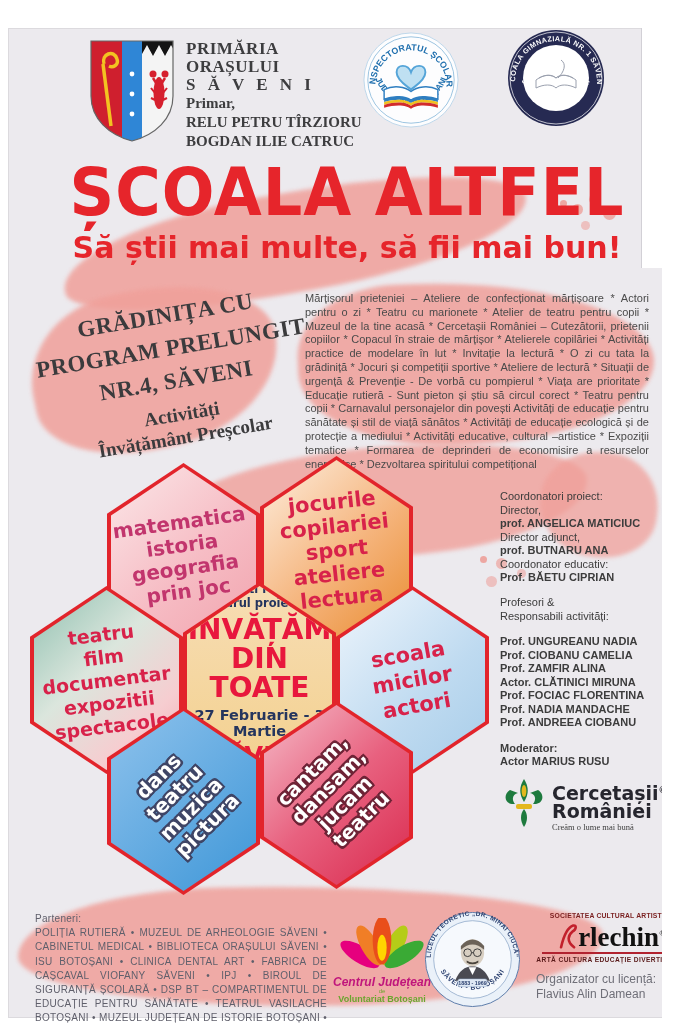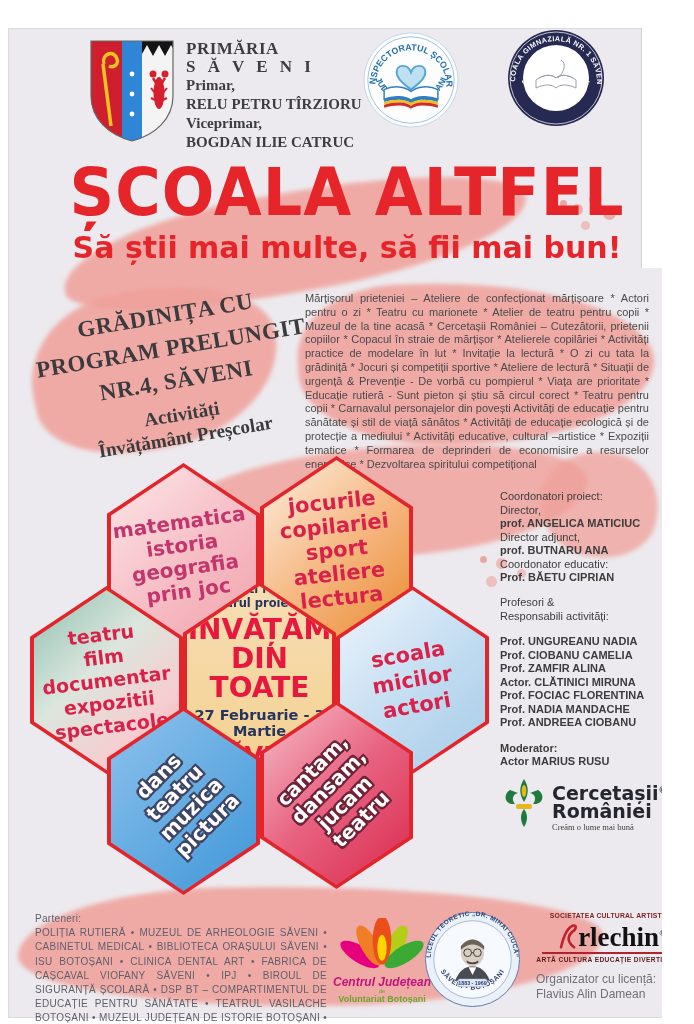--- a/index.html
+++ b/index.html
@@ -121,24 +121,24 @@
         <circle cx="44" cy="56" r="2.4" fill="#fff"></circle>
         <circle cx="44" cy="76" r="2.4" fill="#fff"></circle>
       <path d="M16,26 c-3,-10 10,-15 13,-5 c2,6 -4,9 -8,7" stroke="#f3c321" stroke-width="3.5" fill="none"></path>
       <line x1="15" y1="26" x2="23" y2="88" stroke="#f3c321" stroke-width="3.5"></line>
     </g>
     <path d="M3,3 H85 V58 C85,81 67,97 44,103 C21,97 3,81 3,58 Z" fill="none" stroke="#666" stroke-width="1.2"></path>
   </svg>
 
   <div class="cityhall">
     <div class="nm">PRIMĂRIA</div>
+    <div class="nm">ORAȘULUI</div>
     <div class="nm nm3">S Ă V E N I</div>
     <div class="of">Primar,</div>
     <div class="of">RELU PETRU TÎRZIORU</div>
-    <div class="of">Viceprimar,</div>
     <div class="of">BOGDAN ILIE CATRUC</div>
   </div>
 
   <svg class="abs" style="left:363px;top:32px;" width="96" height="96" viewBox="0 0 100 100">
     <circle cx="50" cy="50" r="49" fill="#fdfdfe" stroke="#bcd6ea"></circle>
     <circle cx="50" cy="50" r="45" fill="none" stroke="#7fb3d8" stroke-width=".8"></circle>
     <path id="insp-top" d="M13,56 A37,37 0 1 1 87,56" fill="none"></path>
     <path id="insp-bot" d="M12,46 A39.5,39.5 0 0 0 88,46" fill="none"></path>
     <text font-size="9.2" font-weight="bold" fill="#1f6fae"><textPath href="#insp-top" startOffset="50%" text-anchor="middle">INSPECTORATUL ȘCOLAR</textPath></text>
     <text font-size="8.8" font-weight="bold" fill="#1f6fae"><textPath href="#insp-bot" startOffset="50%" text-anchor="middle">JUDEȚEAN BOTOȘANI</textPath></text>

